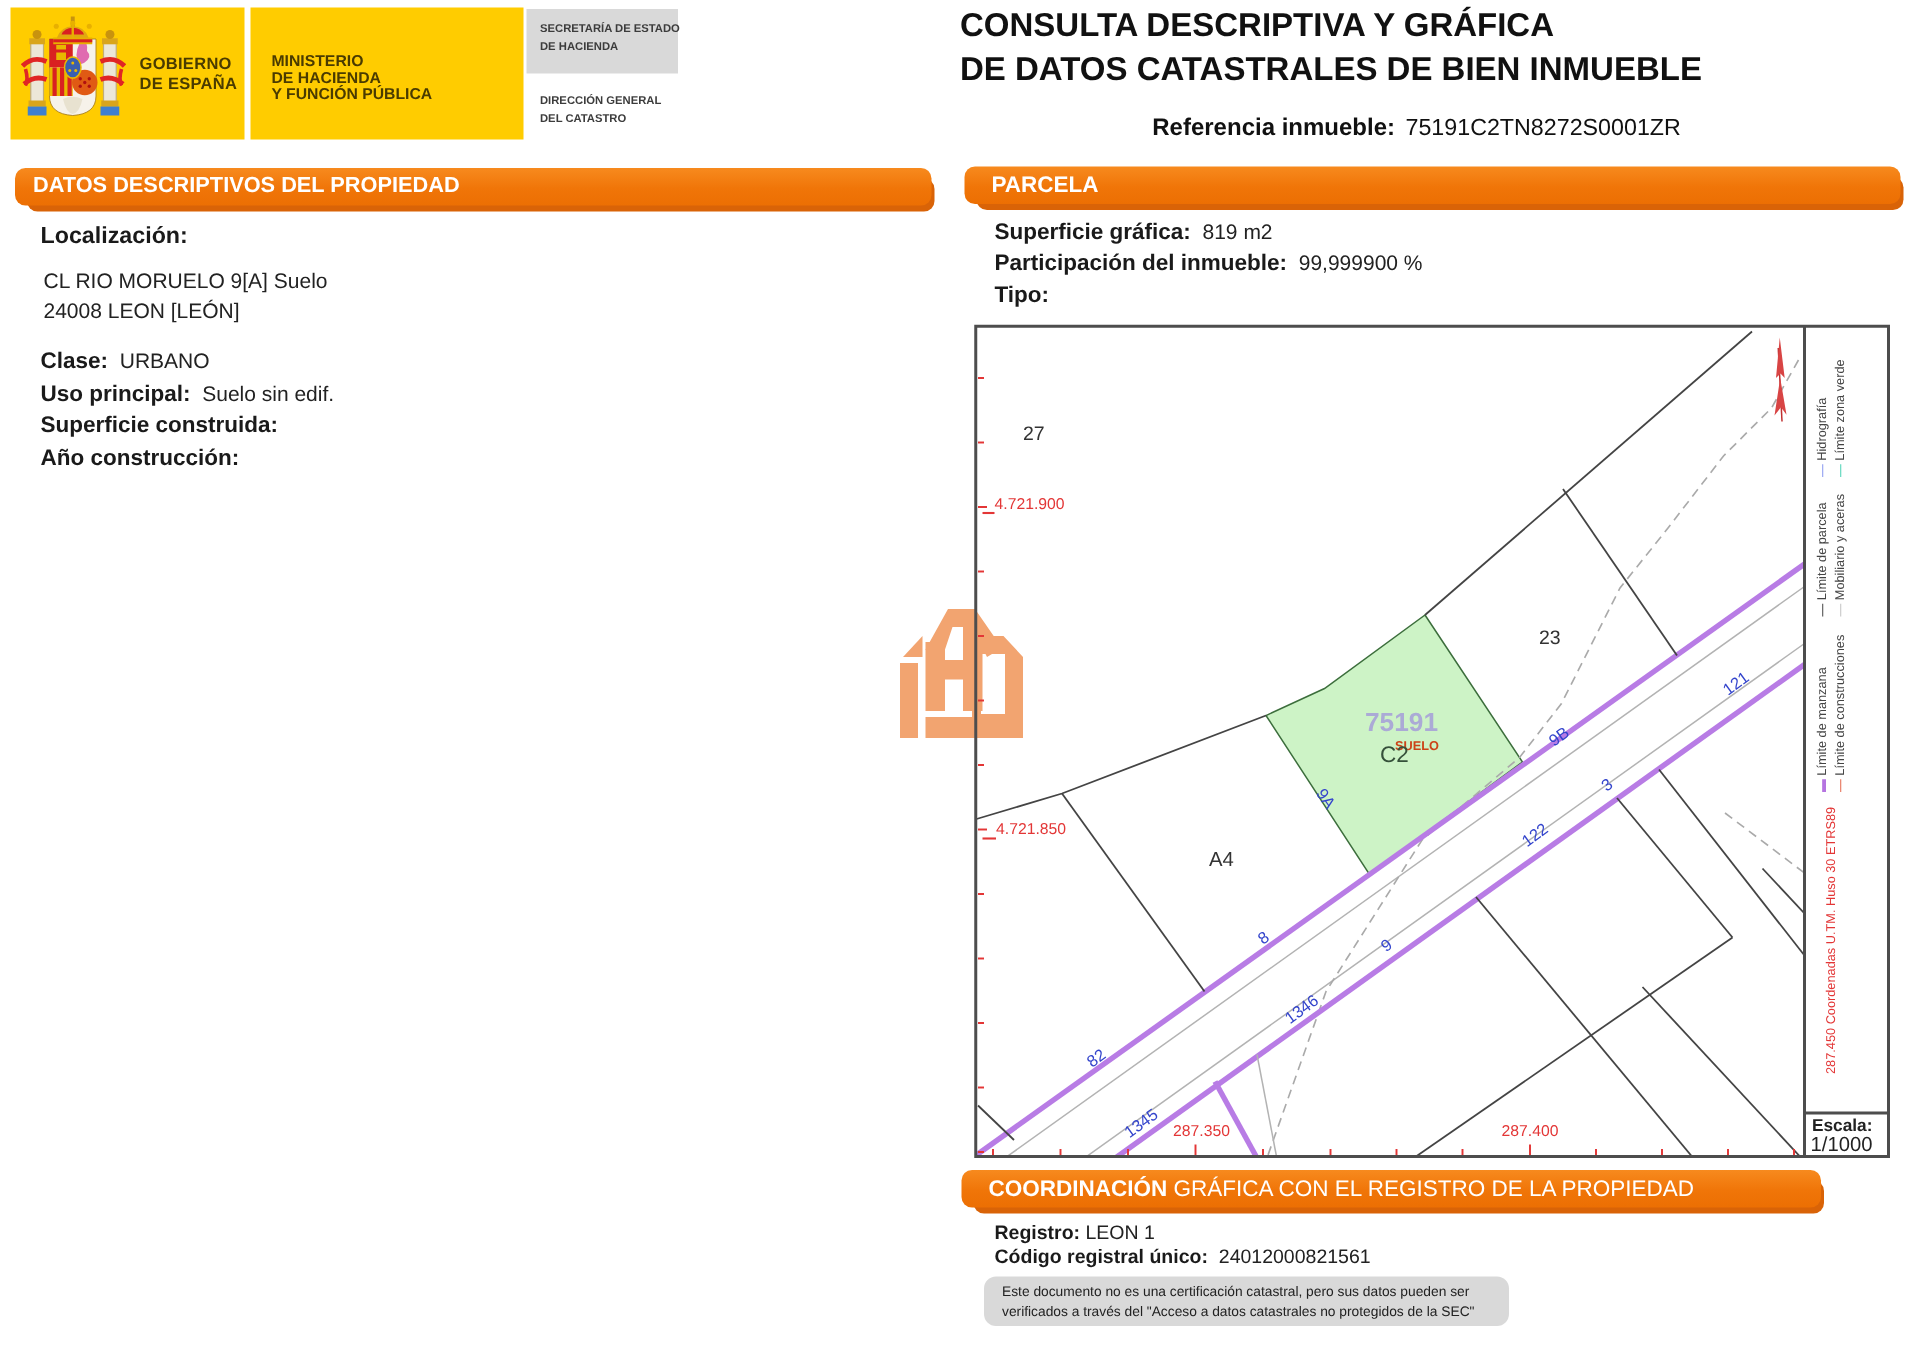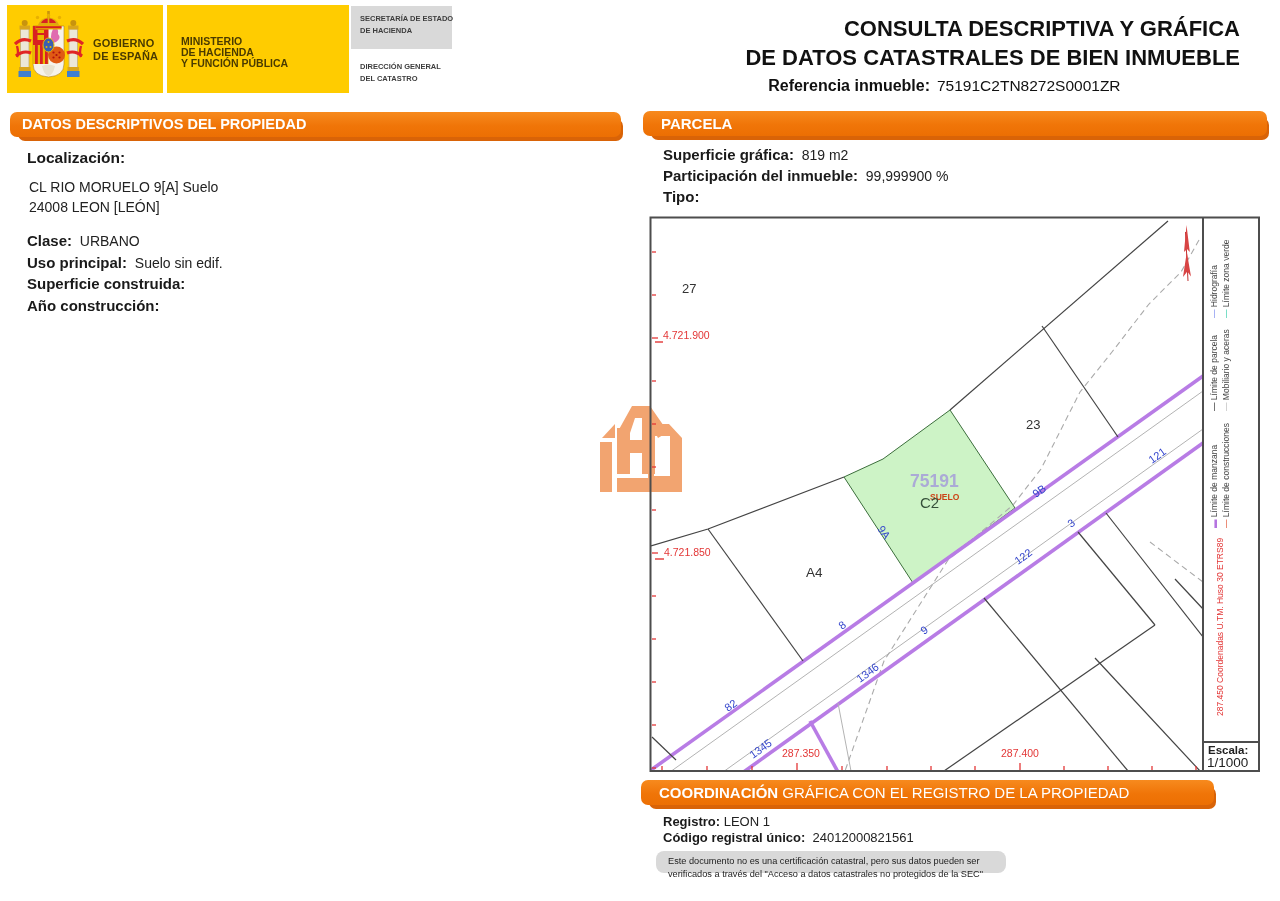--- a/index.html
+++ b/index.html
@@ -80,21 +80,21 @@
 <div class="abs" style="left:93px;top:37px;font-size:11px;line-height:12.5px;font-weight:bold;color:#4a3b00;letter-spacing:.2px">GOBIERNO<br>DE ESPAÑA</div>
 
 <div class="abs" style="left:181px;top:36px;font-size:10.5px;line-height:11px;font-weight:bold;color:#4a3b00">MINISTERIO<br>DE HACIENDA<br>Y FUNCIÓN PÚBLICA</div>
 
 <div class="abs" style="left:351px;top:6px;width:101px;height:43px;background:#d9d9d9"></div>
 
 <div class="abs" style="left:360px;top:13px;font-size:7.5px;line-height:11.5px;font-weight:bold;color:#3c3c3c">SECRETARÍA DE ESTADO<br>DE HACIENDA</div>
 
 <div class="abs" style="left:360px;top:61px;font-size:7.5px;line-height:11.5px;font-weight:bold;color:#3c3c3c">DIRECCIÓN GENERAL<br>DEL CATASTRO</div>
 
-<div class="abs" style="left:640px;top:14px;width:600px;text-align:right;font-size:22px;line-height:29px;font-weight:bold;color:#111">CONSULTA DESCRIPTIVA Y GRÁFICA<br>DE DATOS CATASTRALES DE BIEN INMUEBLE</div>
+<div class="abs" style="left:640px;top:2px;width:600px;text-align:left;font-size:22px;line-height:29px;font-weight:bold;color:#111">CONSULTA DESCRIPTIVA Y GRÁFICA<br>DE DATOS CATASTRALES DE BIEN INMUEBLE</div>
 
 <div class="abs" style="left:640px;top:77px;width:600px;font-size:15.5px;color:#111">
     <span style="position:absolute;right:310px;font-weight:bold;font-size:16px">Referencia inmueble:</span>
     <span style="position:absolute;left:297px">75191C2TN8272S0001ZR</span>
   </div>
 
 <div class="barwrap" style="left:10px;top:112px;width:611px">
     <div class="lip"></div>
     <div class="bar" style="font-size:14.5px">DATOS DESCRIPTIVOS DEL PROPIEDAD</div>
   </div>
@@ -289,13 +289,13 @@
 
 <div class="barwrap" style="left:641px;top:780px;width:573px">
     <div class="lip"></div>
     <div class="bar" style="padding-left:18px">COORDINACIÓN<span style="font-weight:normal"> GRÁFICA CON EL REGISTRO DE LA PROPIEDAD</span></div>
   </div>
 
 <div class="abs" style="left:663px;top:814px;font-size:13px"><span class="lbl">Registro:</span><span style="font-size:13px;color:#222"> LEON 1</span></div>
 
 <div class="abs" style="left:663px;top:830px;font-size:13px"><span class="lbl">Código registral único:</span><span style="font-size:13px;color:#222">&nbsp; 24012000821561</span></div>
 
-<div class="abs" style="left:656px;top:851px;width:350px;height:22px;background:#d9d9d9;border-radius:8px;font-size:9.2px;line-height:13px;color:#222;padding:4px 0 0 12px;box-sizing:border-box;white-space:nowrap">Este documento no es una certificación catastral, pero sus datos pueden ser<br>verificados a través del "Acceso a datos catastrales no protegidos de la SEC"</div>
+<div class="abs" style="left:656px;top:851px;width:350px;height:33px;background:#d9d9d9;border-radius:8px;font-size:9.2px;line-height:13px;color:#222;padding:4px 0 0 12px;box-sizing:border-box;white-space:nowrap">Este documento no es una certificación catastral, pero sus datos pueden ser<br>verificados a través del "Acceso a datos catastrales no protegidos de la SEC"</div>
 
 </body></html>

